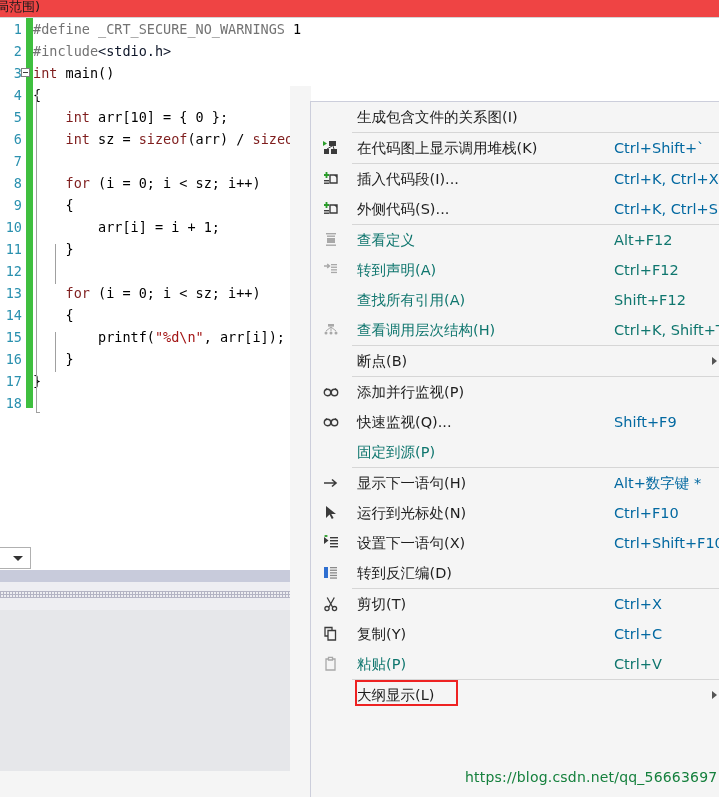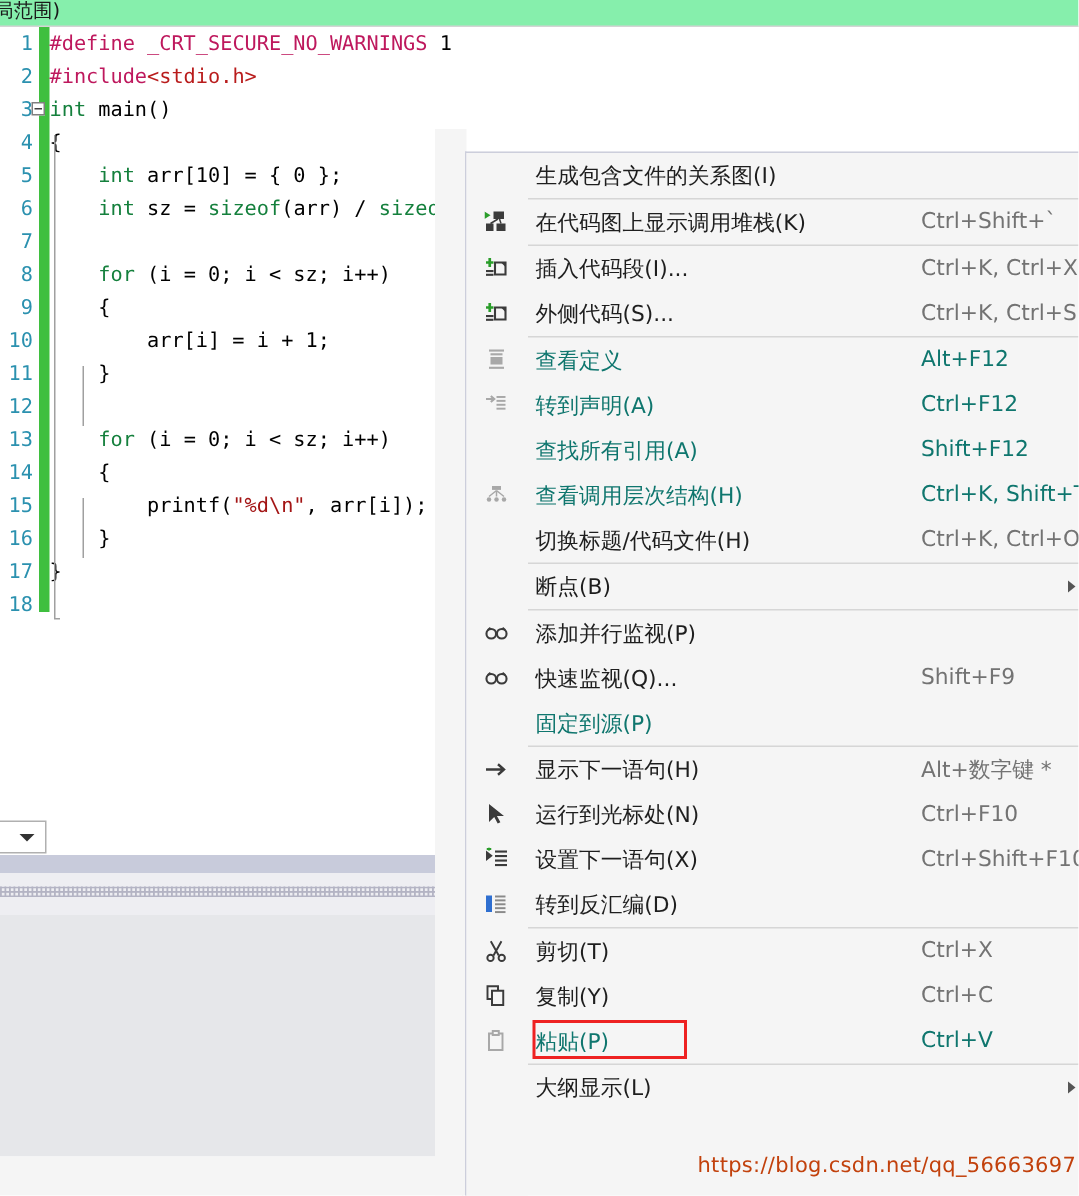--- a/index.html
+++ b/index.html
@@ -9,21 +9,21 @@
     overflow: hidden;
     background: #ffffff;
     font-family: "Liberation Sans", "DejaVu Sans", sans-serif;
   }
 
   #root { position: relative; width: 719px; height: 797px; }
 
   
   .topstrip {
     position: absolute; left: 0; top: 0; width: 719px; height: 18px;
-    background: #86efac;
+    background: #ef4444;
     border-bottom: 1px solid #d4d4d4;
   }
   .topstrip .txt {
     position: absolute; left: -4px; top: -2px;
     font-size: 13px; color: #1a1a1a; white-space: nowrap;
     font-family: "DejaVu Sans", sans-serif;
   }
 
   
   .editor {
@@ -57,24 +57,24 @@
   .lnum {
     position: absolute; right: 0; width: 26px;
     height: 22px; line-height: 22px;
     text-align: right;
     padding-right: 4px;
     font-family: "DejaVu Sans Mono", monospace;
     font-size: 13.5px;
     color: #2b91af;
   }
   .lnwrap { position: relative; height: 22px; }
-  .kw  { color: #15803d; }
-  .pp  { color: #be185d; }
+  .kw  { color: #7f1d1d; }
+  .pp  { color: #737373; }
   .str { color: #a31515; }
-  .inc { color: #b91c1c; }
+  .inc { color: #0f172a; }
 
   
   .collapse {
     position: absolute; left: -12px; top: 6px;
     width: 9px; height: 9px;
     border: 1px solid #808080; background: #fff;
   }
   .collapse:after {
     content: ""; position: absolute; left: 1px; top: 3px;
     width: 5px; height: 1px; background: #404040;
@@ -171,21 +171,21 @@
   }
   .mi .lbl {
     margin-left: 46px;
     font-size: 14.5px;
     color: #1e1e1e;
     white-space: nowrap;
   }
   .mi .sc {
     position: absolute; left: 303px;
     font-size: 14.5px;
-    color: #737373;
+    color: #0369a1;
     white-space: nowrap;
   }
   .mi.dis .lbl, .mi.dis .sc { color: #0f766e; }
   .mi .sub {
     position: absolute; right: 2px; top: 50%; transform: translateY(-50%);
     width: 0; height: 0;
     border-top: 4px solid transparent;
     border-bottom: 4px solid transparent;
     border-left: 5px solid #555;
   }
@@ -196,21 +196,21 @@
   }
   .redbox {
     position: absolute;
     border: 2px solid #ee2222;
     pointer-events: none;
   }
 
   
   .watermark {
     position: absolute; left: 465px; top: 769px;
-    font-size: 14px; color: #c2410c;
+    font-size: 14px; color: #15803d;
     font-family: "DejaVu Sans", sans-serif;
     white-space: nowrap;
     letter-spacing: 0.2px;
   }
 </style>
 </head>
 <body>
 
 <div id="root">
 
@@ -405,25 +405,20 @@
               <rect x="5" y="2" width="6" height="2.6" fill="#a8a8a8"></rect>
               <circle cx="3" cy="11" r="1.5" fill="#a8a8a8"></circle>
               <circle cx="8" cy="11" r="1.5" fill="#a8a8a8"></circle>
               <circle cx="13" cy="11" r="1.5" fill="#a8a8a8"></circle>
               <path d="M8,5 L3,9 M8,5 L8,9 M8,5 L13,9" fill="none" stroke="#a8a8a8" stroke-width="1"></path>
             </svg>
           </span>
           <span class="lbl">查看调用层次结构(H)</span>
           <span class="sc">Ctrl+K, Shift+T</span>
         </div>
-        <div class="mi">
-          <span class="ico"></span>
-          <span class="lbl">切换标题/代码文件(H)</span>
-          <span class="sc">Ctrl+K, Ctrl+O</span>
-        </div>
         <div class="sep"></div>
         <div class="mi">
           <span class="ico"></span>
           <span class="lbl">断点(B)</span>
           <span class="sub"></span>
         </div>
         <div class="sep"></div>
         <div class="mi">
           <span class="ico">
             <svg width="16" height="16" viewBox="0 0 16 16">

